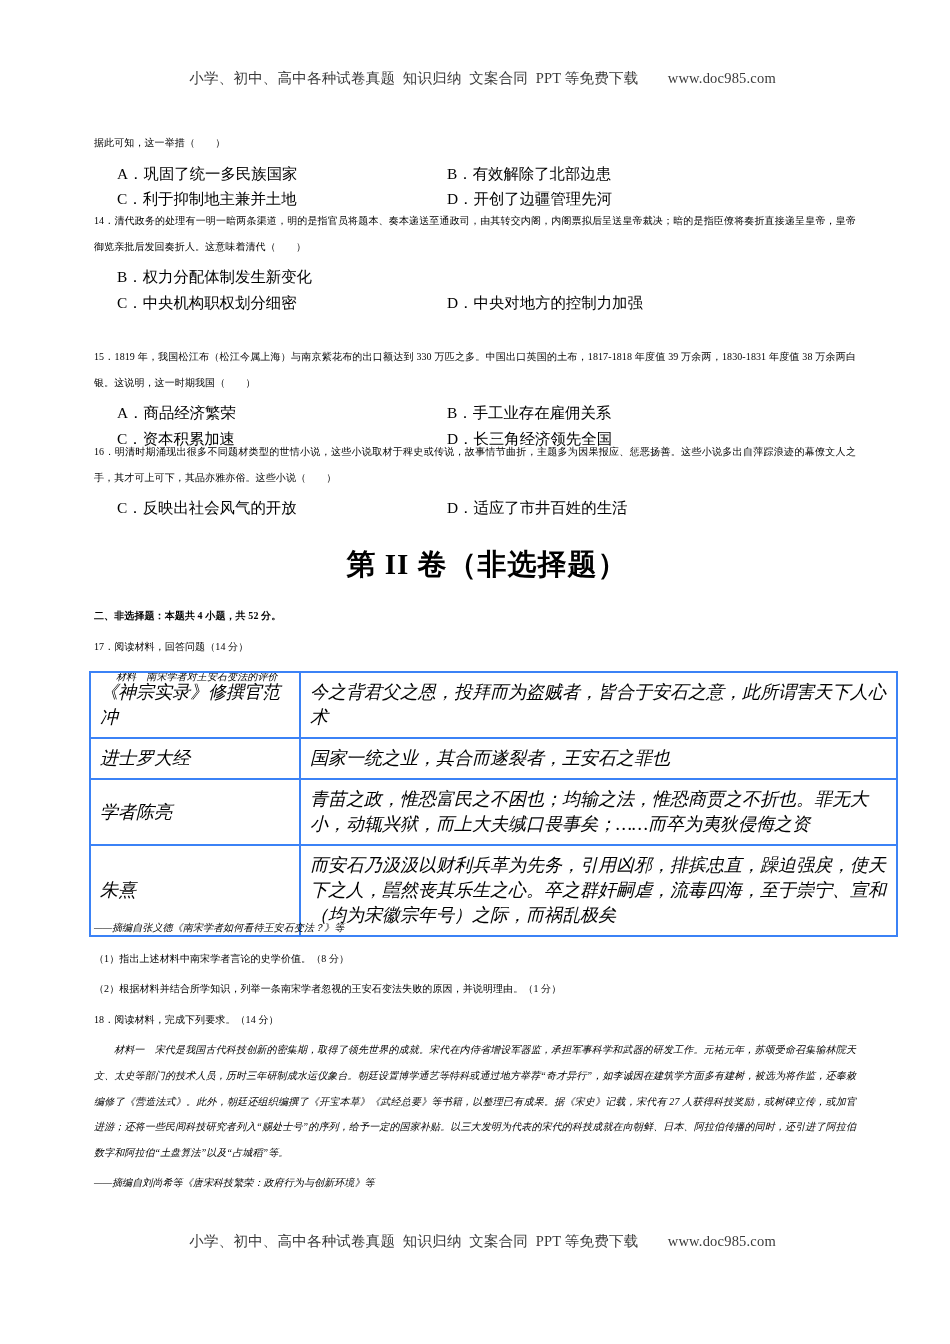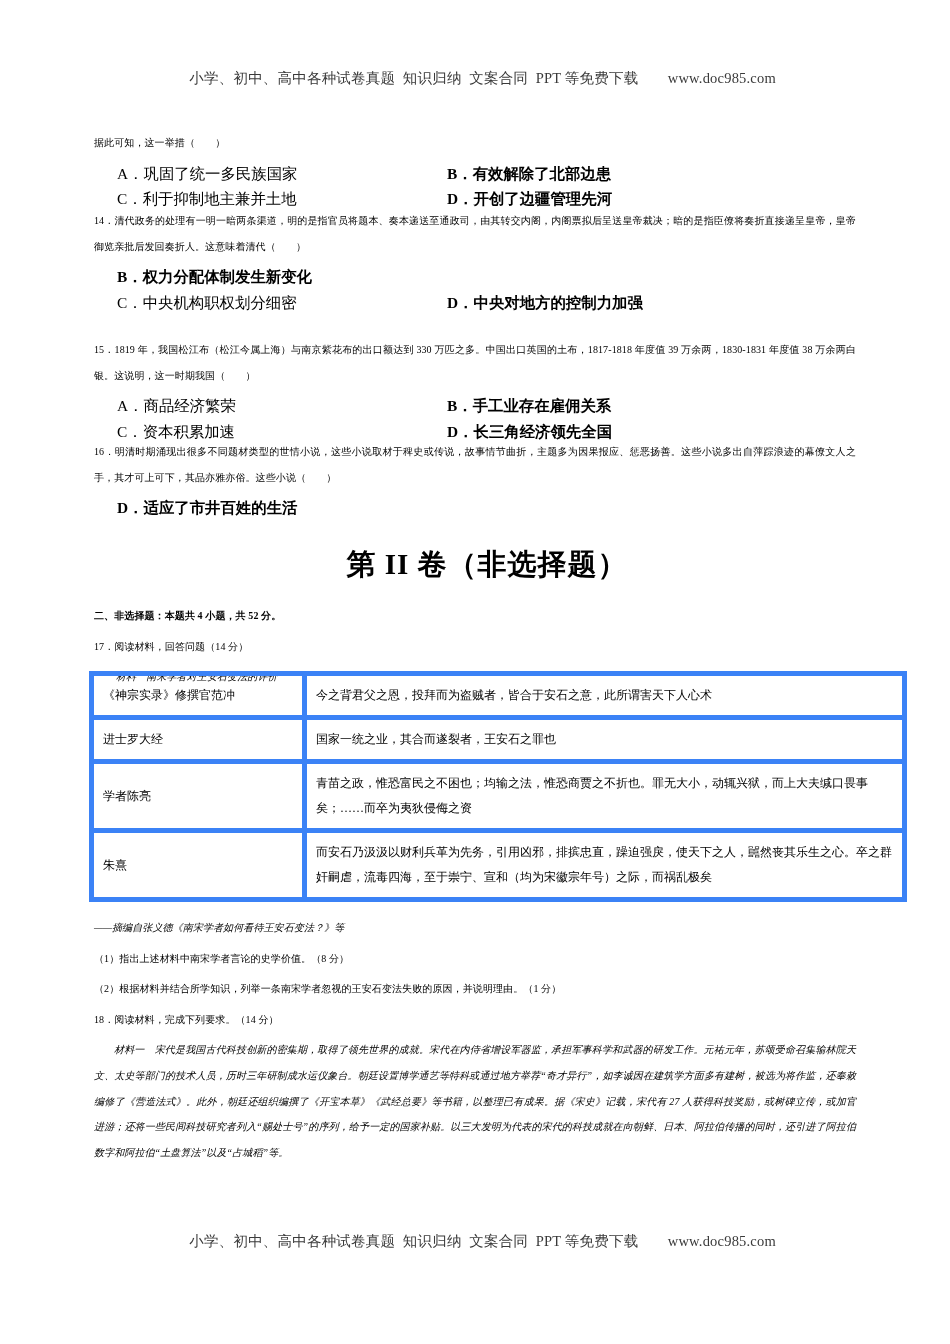--- a/index.html
+++ b/index.html
@@ -58,21 +58,21 @@
     font-style: italic;
   }
 
   
   .opts {
     display: flex;
     font-size: 15.4px;
     line-height: 25.6px;
   }
   .opts > span:first-child { width: 330px; flex: 0 0 330px; margin-left: 28px; }
-  .opts > span:last-child  { flex: 1 1 auto; font-weight: bold; }
+  .opts > span:last-child  { flex: 1 1 auto; }
 
   
   .vol-heading {
     position: absolute;
     left: 12px;
     width: 950px;
     top: 545px;
     text-align: center;
     font-size: 29px;
     font-weight: bold;
@@ -89,26 +89,27 @@
   
   .mat-table {
     position: absolute;
     left: 89px;
     top: 671px;
     width: 767px;
     border-collapse: collapse;
     table-layout: fixed;
   }
   .mat-table td {
-    border: 5px solid #3b82f6;
+    border: 2px solid #3b82f6;
     padding: 7px 9px 7px 9px;
     vertical-align: middle;
-    font-size: 12px;
+    font-size: 18px;
     line-height: 25px;
     font-family: "Liberation Serif", "DejaVu Serif", serif;
+    font-style: italic;
   }
   .mat-table td.c-who  { width: 190px; }
   .mat-table td.c-text { width: 577px; }
 
   .source-line {
     font-size: 14.6px;
     line-height: 25.6px;
     text-align: right;
     font-family: "Liberation Serif", "DejaVu Serif", serif;
     font-style: italic;
@@ -139,35 +140,36 @@
     <p class="t">14．清代政务的处理有一明一暗两条渠道，明的是指官员将题本、奏本递送至通政司，由其转交内阁，内阁票拟后呈送皇帝裁决；暗的是指臣僚将奏折直接递呈皇帝，皇帝御览亲批后发回奏折人。这意味着清代（　　）</p>
     <div class="opts">
       <span>B．权力分配体制发生新变化</span>
     </div>
     <div class="opts">
       <span>C．中央机构职权划分细密</span>
       <span>D．中央对地方的控制力加强</span>
     </div>
   </div>
 
-  <div class="body-block" style="top:332px;">
+  <div class="body-block" style="top:339px;">
     <p class="t">15．1819 年，我国松江布（松江今属上海）与南京紫花布的出口额达到 330 万匹之多。中国出口英国的土布，1817-1818 年度值 39 万余两，1830-1831 年度值 38 万余两白银。这说明，这一时期我国（　　）</p>
     <div class="opts">
       <span>A．商品经济繁荣</span>
       <span>B．手工业存在雇佣关系</span>
     </div>
     <div class="opts">
       <span>C．资本积累加速</span>
       <span>D．长三角经济领先全国</span>
     </div>
   </div>
 
   <div class="body-block" style="top:434px;">
     <p class="t">16．明清时期涌现出很多不同题材类型的世情小说，这些小说取材于稗史或传说，故事情节曲折，主题多为因果报应、惩恶扬善。这些小说多出自萍踪浪迹的幕僚文人之手，其才可上可下，其品亦雅亦俗。这些小说（　　）</p>
     <div class="opts">
+      <span>C．反映出社会风气的开放</span>
       <span>D．适应了市井百姓的生活</span>
     </div>
   </div>
 
   <div class="vol-heading">第 II 卷（非选择题）</div>
 
   <div class="body-block" style="top:598px;">
     <p class="t section-head">二、非选择题：本题共 4 小题，共 52 分。</p>
     <p class="t">17．阅读材料，回答问题（14 分）</p>
     <p class="t kai" style="text-indent:2.2em;">材料　南宋学者对王安石变法的评价</p>
@@ -193,19 +195,20 @@
       </tr>
     </tbody>
   </table>
 
   <div class="body-block" style="top:910px;">
     <p class="t source-line">——摘编自张义德《南宋学者如何看待王安石变法？》等</p>
     <p class="t">（1）指出上述材料中南宋学者言论的史学价值。（8 分）</p>
     <p class="t">（2）根据材料并结合所学知识，列举一条南宋学者忽视的王安石变法失败的原因，并说明理由。（1 分）</p>
     <p class="t">18．阅读材料，完成下列要求。（14 分）</p>
     <p class="t kai indent2">材料一　宋代是我国古代科技创新的密集期，取得了领先世界的成就。宋代在内侍省增设军器监，承担军事科学和武器的研发工作。元祐元年，苏颂受命召集输林院天文、太史等部门的技术人员，历时三年研制成水运仪象台。朝廷设置博学通艺等特科或通过地方举荐“奇才异行”，如李诚因在建筑学方面多有建树，被选为将作监，还奉敕编修了《营造法式》。此外，朝廷还组织编撰了《开宝本草》《武经总要》等书籍，以整理已有成果。据《宋史》记载，宋代有 27 人获得科技奖励，或树碑立传，或加官进游；还将一些民间科技研究者列入“赐处士号”的序列，给予一定的国家补贴。以三大发明为代表的宋代的科技成就在向朝鲜、日本、阿拉伯传播的同时，还引进了阿拉伯数字和阿拉伯“土盘算法”以及“占城稻”等。</p>
+    <p class="t source-line">——摘编自刘尚希等《唐宋科技繁荣：政府行为与创新环境》等</p>
   </div>
 
   <div class="watermark watermark-bottom">
     <span>小学、初中、高中各种试卷真题  知识归纳  文案合同  PPT 等免费下载　　www.doc985.com</span>
   </div>
 
 </div>
 
 </body></html>

